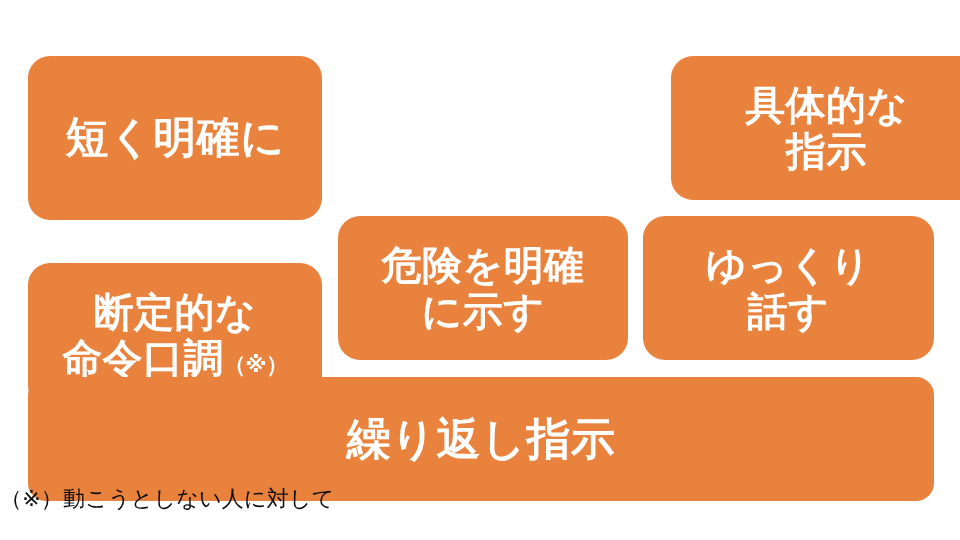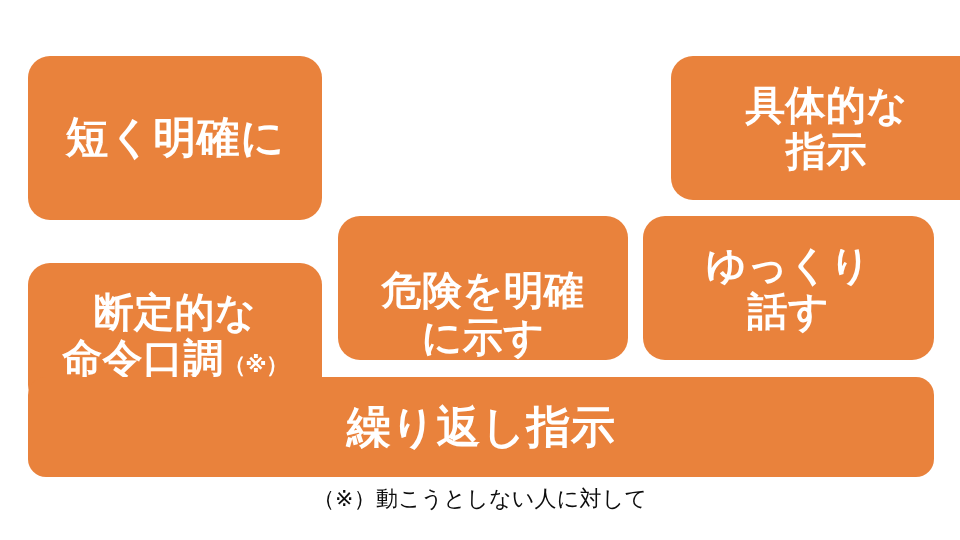--- a/index.html
+++ b/index.html
@@ -38,25 +38,25 @@
     white-space: pre-line;
   }
 
   
   #card-1 { left: 28px;  top: 56px;  width: 294px; height: 164px; }
   #card-2 { left: 338px; top: 56px;  width: 290px; height: 144px; }
   #card-3 { left: 643px; top: 56px;  width: 311px; height: 144px; margin-left: 28px; }
 
   
   #card-4 { left: 28px;  top: 216px; width: 294px; height: 144px; margin-top: 47px; }
-  #card-5 { left: 338px; top: 216px; width: 290px; height: 144px; align-items: flex-end; }
+  #card-5 { left: 338px; top: 216px; width: 290px; height: 144px; }
   #card-6 { left: 643px; top: 216px; width: 291px; height: 144px; justify-content: center; }
 
   
-  #card-7 { left: 28px;  top: 377px; width: 906px; height: 100px; border-radius: 18px; }
+  #card-7 { left: 28px;  top: 377px; width: 906px; height: 124px; border-radius: 18px; }
 
   #card-1 .card-text { font-size: 43px; }
   #card-2 .card-text { font-size: 43px; }
   #card-3 .card-text { font-size: 40px; }
   #card-4 .card-text { font-size: 40px; }
   #card-5 .card-text { font-size: 40px; }
   #card-6 .card-text { font-size: 40px; }
   #card-7 .card-text { font-size: 44px; }
 
   .note-mark {
@@ -64,21 +64,21 @@
     font-weight: bold;
     vertical-align: 0.02em;
     letter-spacing: -0.02em;
   }
 
   #footnote {
     position: absolute;
     left: 0;
     right: 0;
     top: 484px;
-    text-align: center;
+    text-align: left;
     color: #0d0d0d;
     font-size: 22px;
     font-weight: normal;
     letter-spacing: 0.01em;
     font-family: "DejaVu Sans", "Liberation Sans", sans-serif;
   }
 </style>
 </head>
 <body>
 

